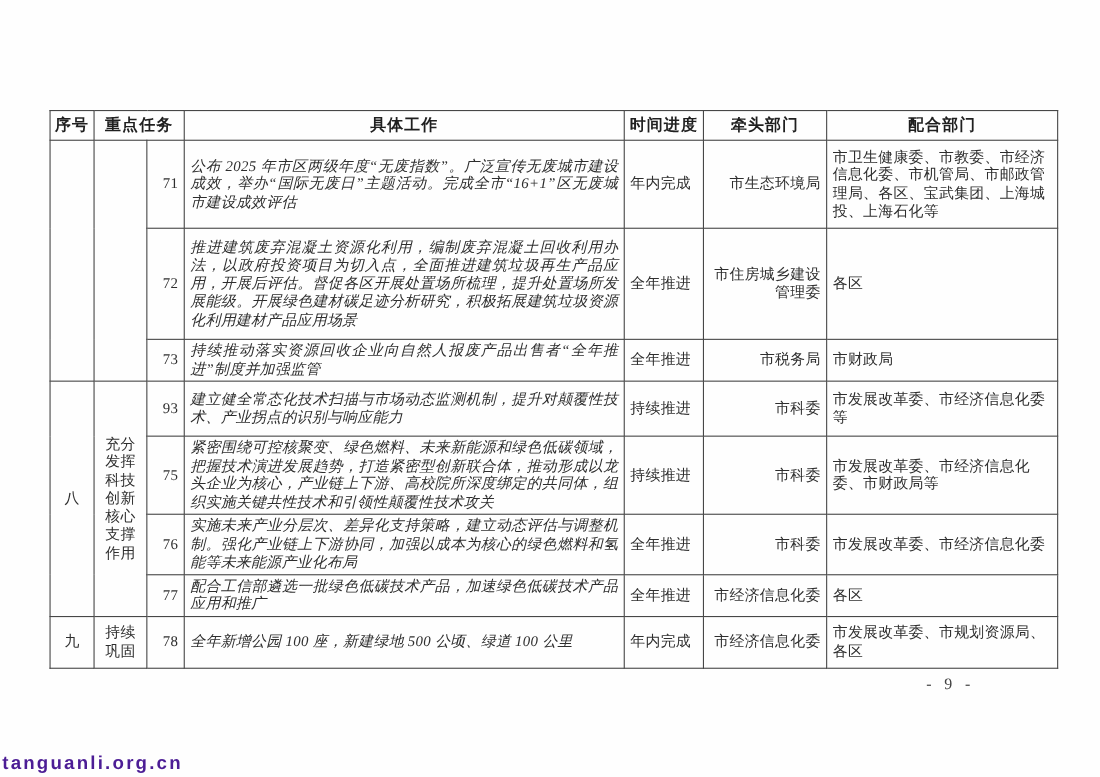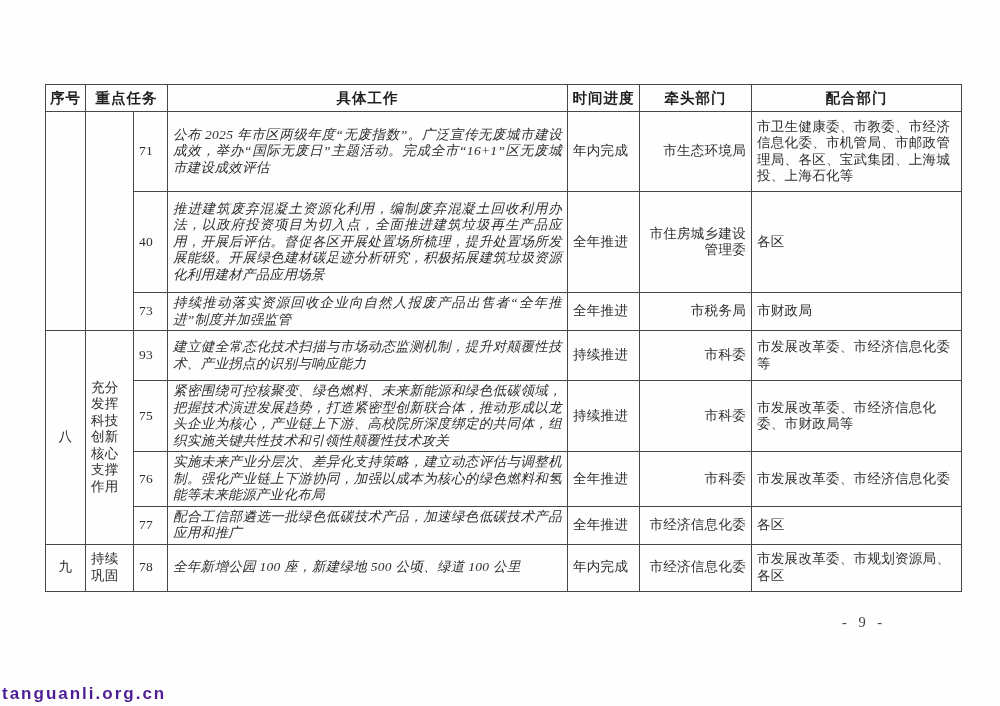--- a/index.html
+++ b/index.html
@@ -3,39 +3,39 @@
 <meta charset="utf-8">
 <style>
   html,body{margin:0;padding:0;}
   body{
     width:1000px;height:706px;position:relative;background:#ffffff;overflow:hidden;
     font-family:"Liberation Serif","DejaVu Serif",serif;
     color:#2e2e2e;
   }
   .page{position:absolute;inset:0;background:#fefefe;}
   table.plan{
-    position:absolute;left:45px;top:84px;width:916px;
+    position:absolute;left:45px;top:100px;width:916px;
     border-collapse:collapse;table-layout:fixed;padding-left:16px;
   }
   table.plan th, table.plan td{
     border:1.5px solid #474747;
     vertical-align:middle;
     font-size:13.5px;
     line-height:16.5px;
     letter-spacing:0.3px;
     padding:2px 5px;
     overflow:hidden;
   }
   table.plan th{
     font-weight:bold;font-size:14.5px;color:#1f1f1f;
     text-align:center;padding:2px 1px;height:22px;line-height:20px;letter-spacing:1px;
   }
   td.serial{ text-align:center;font-size:14px; }
-  td.taskgroup{ text-align:left;padding:2px 8px; }
-  td.num{ text-align:left;font-size:13px;font-family:"Liberation Serif",serif; }
+  td.taskgroup{ text-align:center;padding:2px 8px; }
+  td.num{ text-align:right;font-size:13px;font-family:"Liberation Serif",serif; }
   td.work{ text-align:justify;text-justify:inter-ideograph;padding:3px 5px 3px 7px;font-style:italic; }
   td.time{ text-align:left; }
   td.lead{ text-align:right;padding:2px 6px; }
   td.support{ text-align:left;padding:3px 5px 3px 7px;margin-left:36px; }
   tr.h-row{height:24px;}
   tr.r71{height:80px;}
   tr.r72{height:101px;}
   tr.r73{height:37px;}
   tr.r74{height:50px;}
   tr.r75{height:67px;}
@@ -84,21 +84,21 @@
       <tr class="r71">
         <td class="serial" rowspan="3"></td>
         <td class="taskgroup" rowspan="3"></td>
         <td class="num">71</td>
         <td class="work">公布 2025 年市区两级年度“无废指数”。广泛宣传无废城市建设成效，举办“国际无废日”主题活动。完成全市“16+1”区无废城市建设成效评估</td>
         <td class="time">年内完成</td>
         <td class="lead">市生态环境局</td>
         <td class="support">市卫生健康委、市教委、市经济信息化委、市机管局、市邮政管理局、各区、宝武集团、上海城投、上海石化等</td>
       </tr>
       <tr class="r72">
-        <td class="num">40</td>
+        <td class="num">72</td>
         <td class="work">推进建筑废弃混凝土资源化利用，编制废弃混凝土回收利用办法，以政府投资项目为切入点，全面推进建筑垃圾再生产品应用，开展后评估。督促各区开展处置场所梳理，提升处置场所发展能级。开展绿色建材碳足迹分析研究，积极拓展建筑垃圾资源化利用建材产品应用场景</td>
         <td class="time">全年推进</td>
         <td class="lead">市住房城乡建设管理委</td>
         <td class="support">各区</td>
       </tr>
       <tr class="r73">
         <td class="num">73</td>
         <td class="work">持续推动落实资源回收企业向自然人报废产品出售者“全年推进”制度并加强监管</td>
         <td class="time">全年推进</td>
         <td class="lead">市税务局</td>

